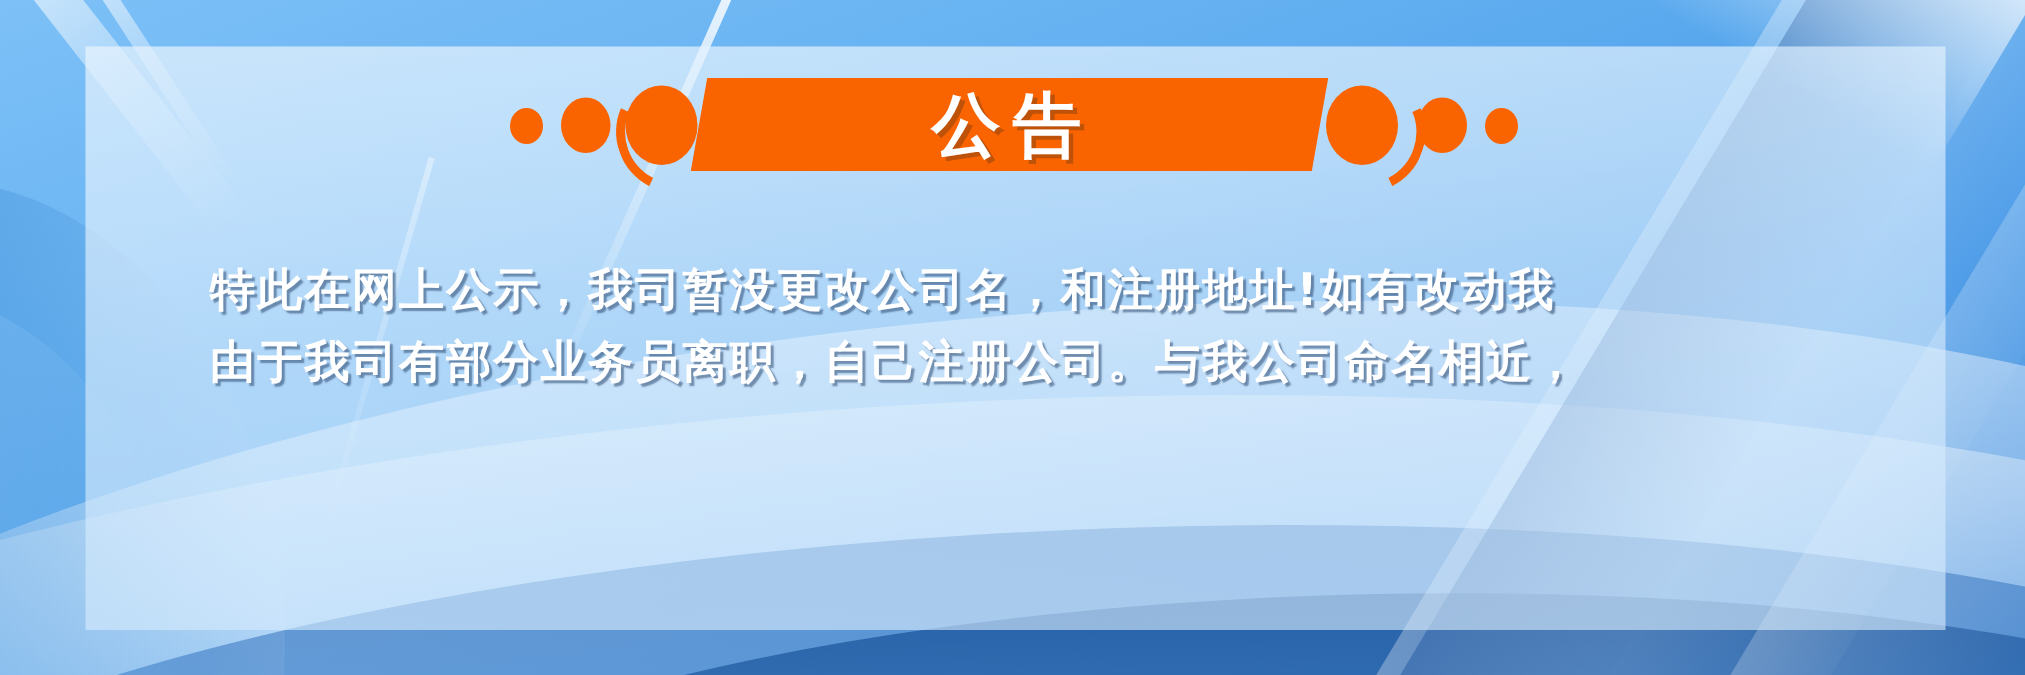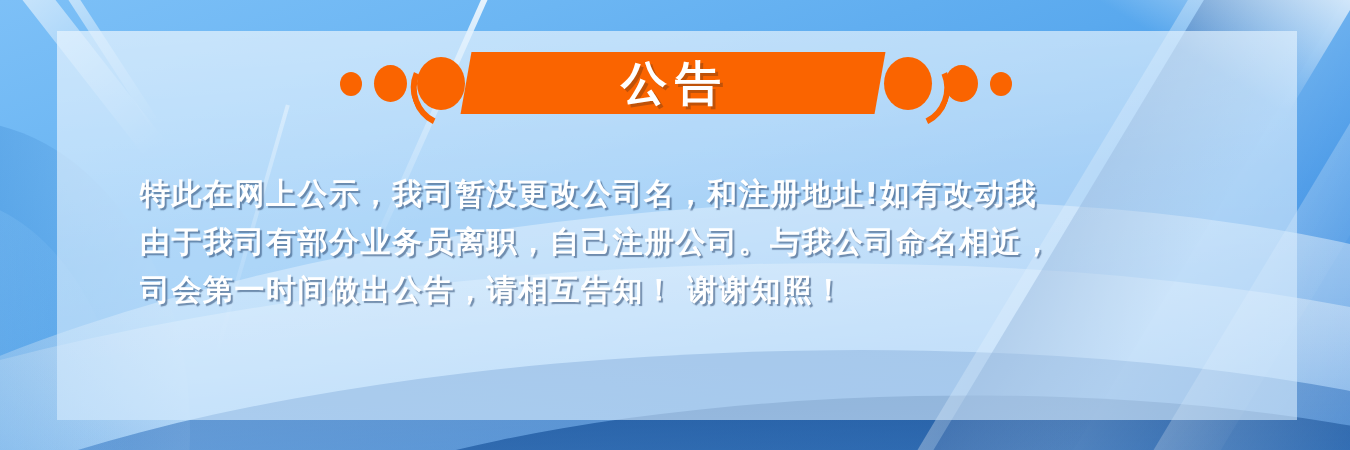--- a/index.html
+++ b/index.html
@@ -244,16 +244,15 @@
       <div class="dot dot-r1"></div>
       <div class="dot dot-r2"></div>
       <div class="dot dot-r3"></div>
       <div class="ribbon-title">公告</div>
     </div>
   </div>
 
   <div class="body-text">
     <div class="body-line">特此在网上公示，我司暂没更改公司名，和注册地址!如有改动我</div>
     <div class="body-line">由于我司有部分业务员离职，自己注册公司。与我公司命名相近，</div>
-    <div class="body-line">司会第一时间做出公告，请相互告知！ 谢谢知照！</div>
   </div>
 
 </div>
 
 </body></html>

